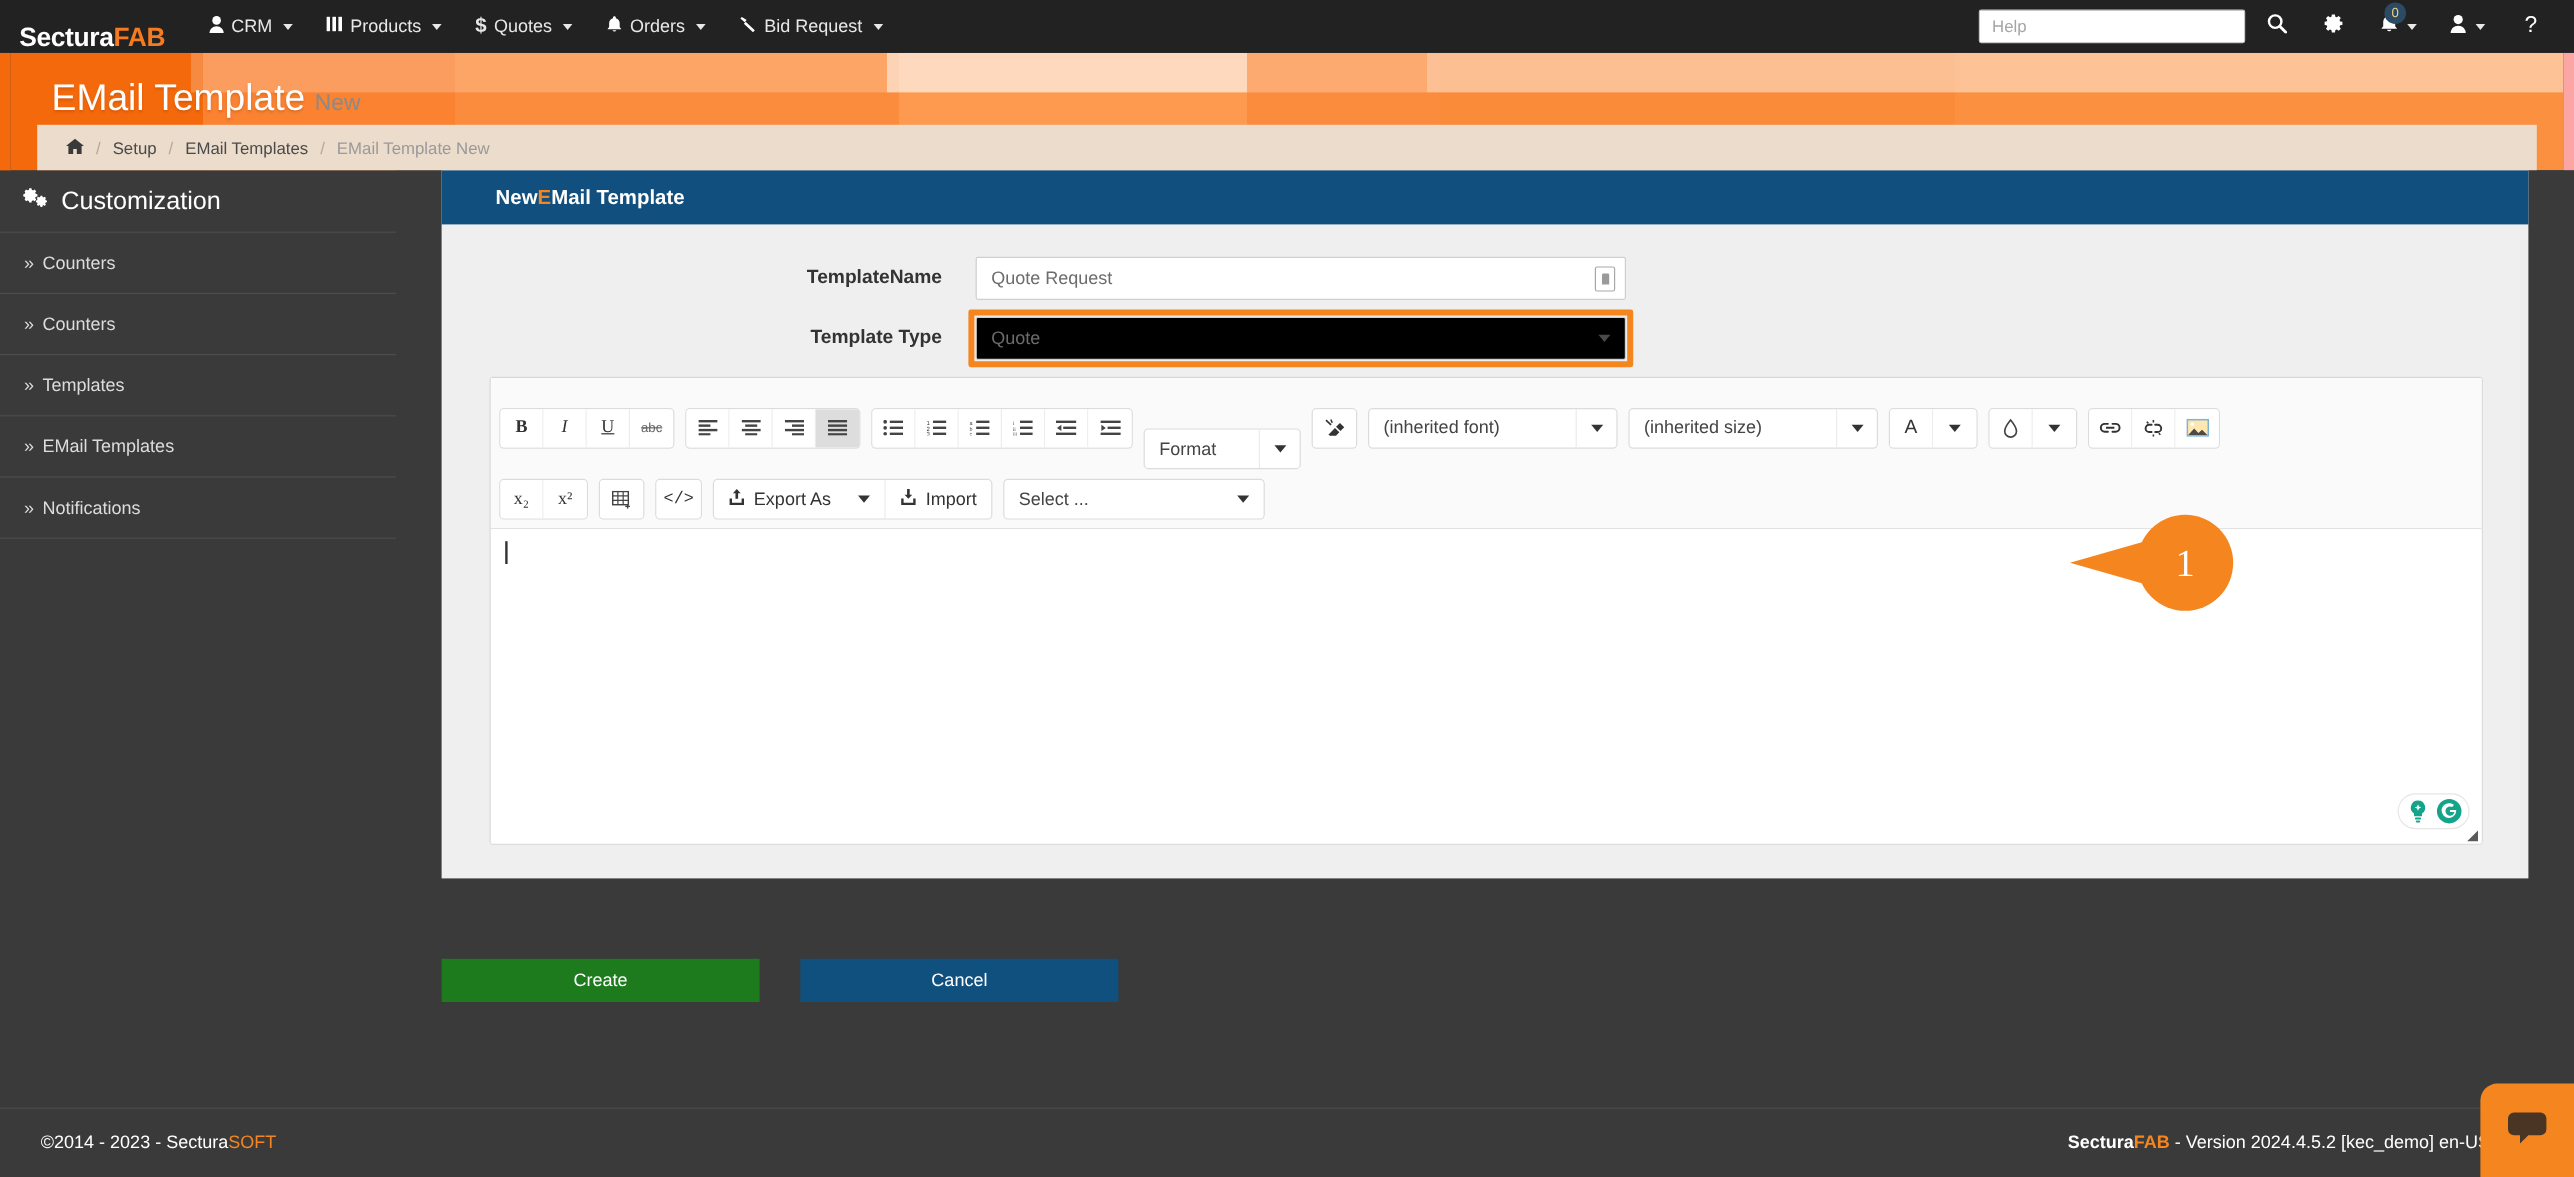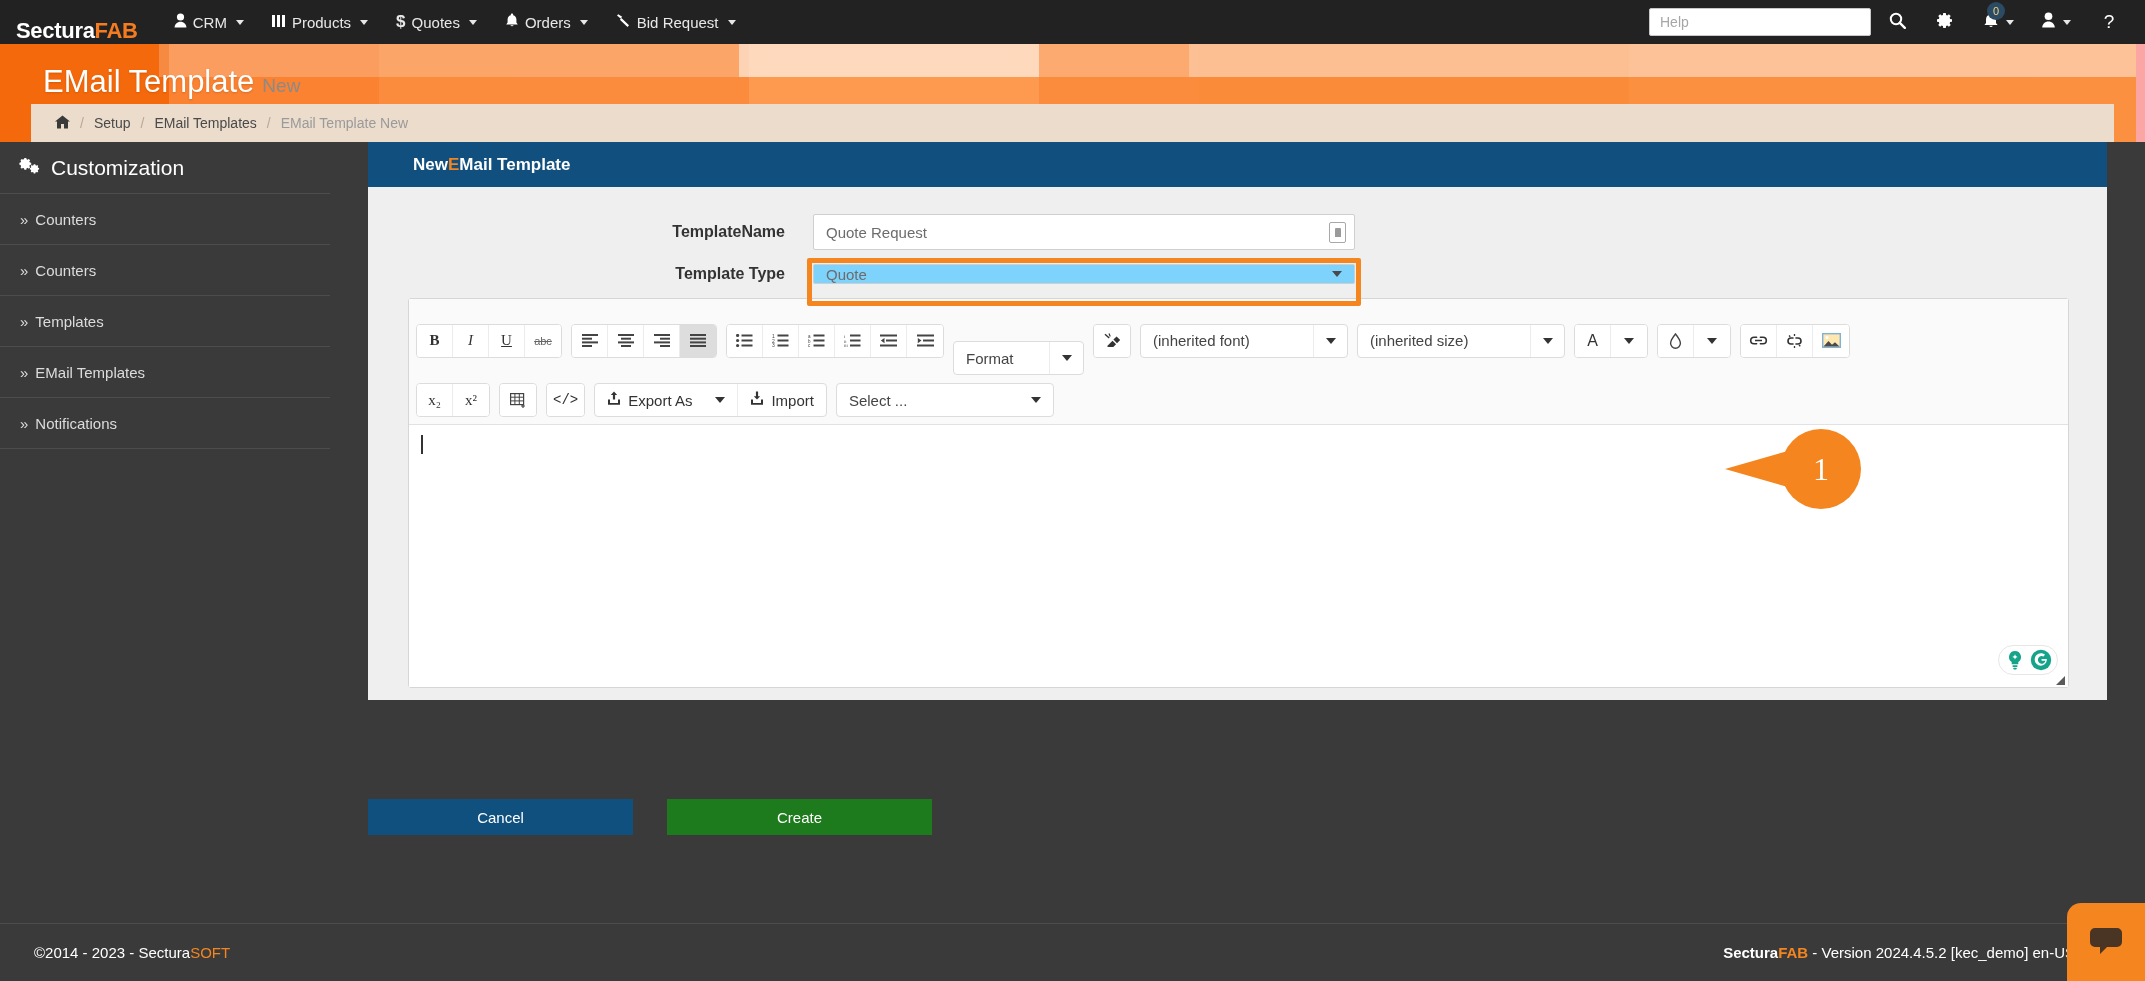--- a/index.html
+++ b/index.html
@@ -130,21 +130,21 @@
   .panel {
     position: absolute; left: 38px; right: 38px; top: 0;
     background: #efefef;
   }
   .panel-head {
     background: #11507e; color: #ffffff;
     height: 45px; display: flex; align-items: center;
     padding-left: 45px; font-size: 17px; font-weight: bold;
   }
   .panel-head .em { color: #f4851f; }
-  .panel-body { padding: 27px 0 12px 0; }
+  .panel-body { padding: 27px 0 28px 0; }
 
   .form-row { display: flex; align-items: center; margin-bottom: 14px; }
   .form-label {
     width: 445px; text-align: right; padding-right: 28px;
     font-size: 16px; font-weight: bold; color: #333;
   }
   .text-input {
     width: 542px; height: 36px; background: #ffffff;
     border: 1px solid #cfcfcf; border-radius: 2px;
     padding: 0 34px 0 12px; font-size: 15px; color: #6c6c6c;
@@ -157,21 +157,21 @@
     border-radius: 2px; display: flex; align-items: center;
     justify-content: center; cursor: pointer;
   }
   .input-addon .bar {
     width: 6px; height: 9px; background: #9a9a9a;
     border-radius: 1px 1px 0 0;
   }
 
   .select-wrap { position: relative; display: inline-block; }
   .select-box {
-    width: 542px; height: 20px; background: #7dd3fc;
+    width: 542px; height: 36px; background: #000000;
     border: 1px solid #cfcfcf; border-radius: 2px;
     display: flex; align-items: center; padding: 0 12px;
     font-size: 15px; color: #6c6c6c; cursor: pointer;
   }
   .select-box .arrow {
     margin-left: auto; width: 0; height: 0;
     border-left: 5px solid transparent;
     border-right: 5px solid transparent;
     border-top: 6px solid #4a4a4a;
   }
@@ -754,22 +754,22 @@
 
       </div>
     </div>
 
     <div class="callout">
       <div class="callout-tail"></div>
       <div class="callout-circle">1</div>
     </div>
 
     <div class="actions" style="position:absolute;top:630px;left:0;">
+      <button class="btn btn-create">Create</button>
       <button class="btn btn-cancel">Cancel</button>
-      <button class="btn btn-create">Create</button>
     </div>
   </div>
 </div>
 
 <div class="footer">
   <span>
     <span>©2014 - 2023 - Sectura</span><span class="o">SOFT</span>
   </span>
   <span class="footer-right">
     <span style="font-weight:bold;">Sectura</span><span class="o" style="font-weight:bold;">FAB</span><span> - Version 2024.4.5.2 [kec_demo] en-US</span>

